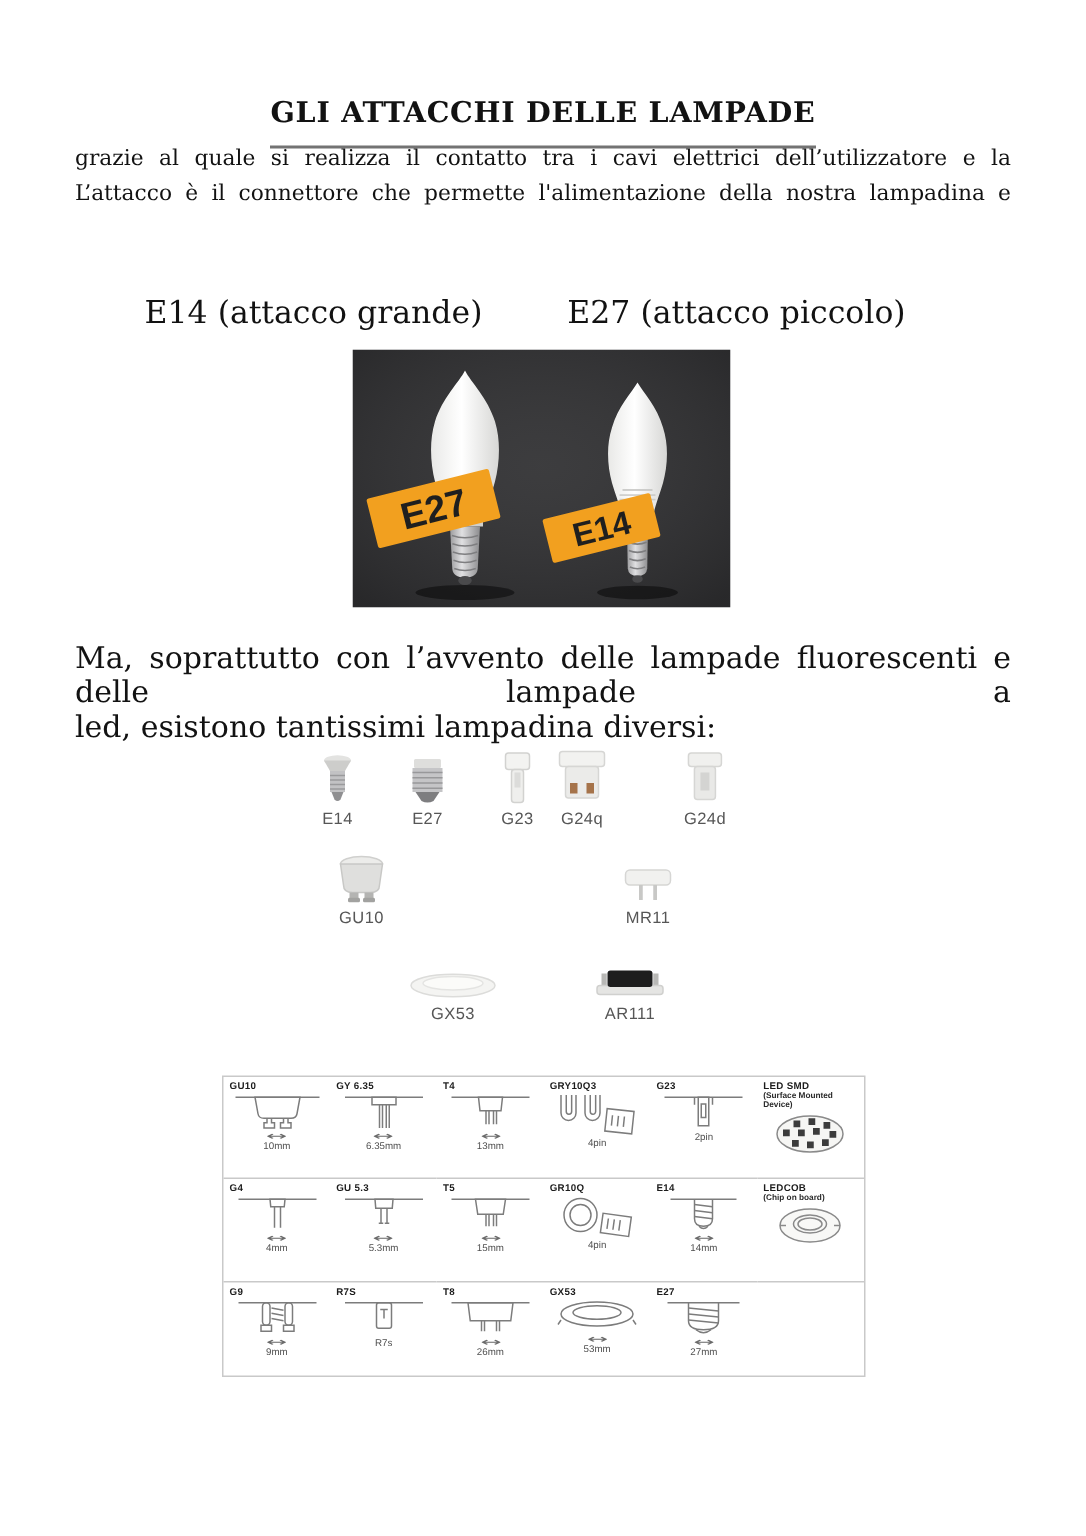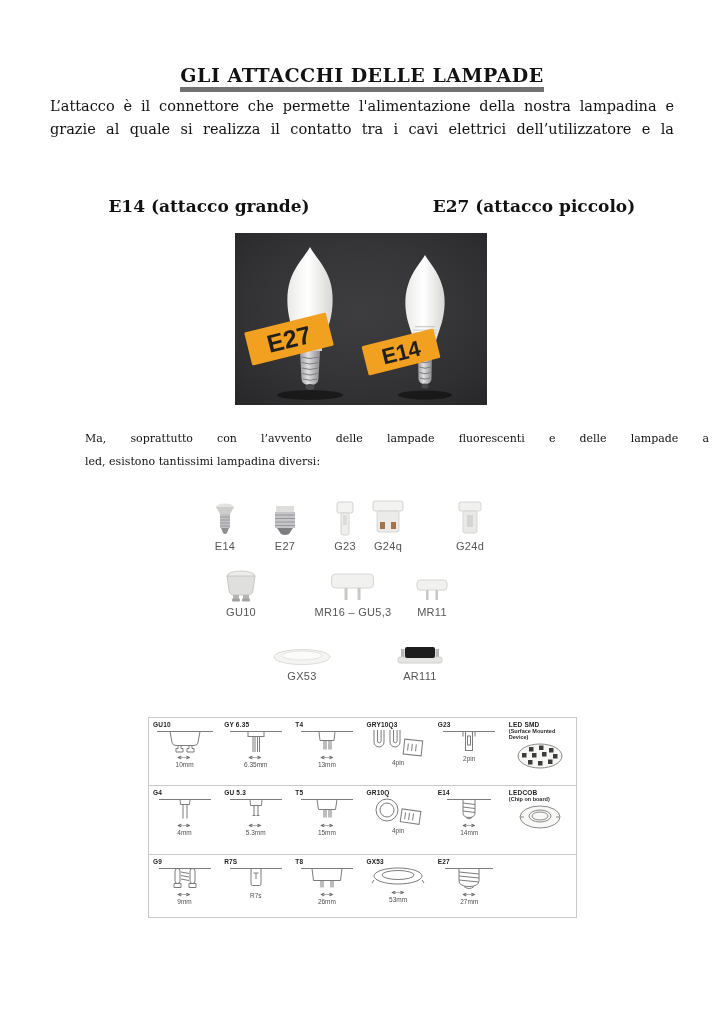--- a/index.html
+++ b/index.html
@@ -1,27 +1,27 @@
 <!DOCTYPE html>
 <html><head>
 <meta charset="utf-8">
 <style>
   html,body{margin:0;padding:0;background:#888;}
   .page{position:relative;width:724px;height:1024px;background:#ffffff;overflow:hidden;
         font-family:"DejaVu Serif", serif;color:#121212;}
   
   .title{position:absolute;top:64px;left:0;width:100%;text-align:center;
          font-size:19px;font-weight:bold;letter-spacing:.5px;}
-  .title span{border-bottom:5px solid #737373;padding-bottom:1px;}
+  .title span{border-bottom:2px solid #737373;padding-bottom:11px;}
   .intro{position:absolute;top:95px;left:50px;width:624px;font-size:14.5px;line-height:22.8px;}
   .jline{text-align:justify;text-align-last:justify;}
   .socket-labels{position:absolute;top:196px;left:0;width:100%;height:22px;
-                 font-weight:bold;font-size:17px;}
+                 font-weight:normal;font-size:21px;}
   .socket-label{position:absolute;transform:translateX(-50%);white-space:nowrap;}
-  .para2{position:absolute;top:427px;left:50px;width:624px;font-size:11px;line-height:23px;margin-left:35px;}
+  .para2{position:absolute;top:427px;left:50px;width:624px;font-size:20px;line-height:23px;}
   
   .photo{position:absolute;left:235px;top:233px;width:252px;height:172px;}
   
   .cgrid-row{position:absolute;left:0;width:724px;}
   .cgrid-item{position:absolute;bottom:0;transform:translateX(-50%);
               display:flex;flex-direction:column;align-items:center;justify-content:flex-end;}
   .cgrid-label{margin-top:4px;font-family:"Liberation Sans", sans-serif;
                font-size:11px;color:#565656;letter-spacing:.3px;white-space:nowrap;}
   
   .stable{position:absolute;left:148px;top:717px;width:427px;border:1px solid #c9c9c9;
@@ -45,27 +45,27 @@
 </head>
 <body>
 
 <div class="page">
 
   <div class="title">
     <span>GLI ATTACCHI DELLE LAMPADE</span>
   </div>
 
   <div class="intro">
+    <div class="jline">grazie al quale si realizza il contatto tra i cavi elettrici dell’utilizzatore e la</div>
     <div class="jline">L’attacco è il connettore che permette l'alimentazione della nostra lampadina e</div>
-    <div class="jline">grazie al quale si realizza il contatto tra i cavi elettrici dell’utilizzatore e la</div>
   </div>
 
   <div class="socket-labels">
     <span class="socket-label" style="left:209px">E14 (attacco grande)</span>
-    <span class="socket-label" style="left:534px">E27 (attacco piccolo)</span>
+    <span class="socket-label" style="left:491px">E27 (attacco piccolo)</span>
   </div>
 
   <div class="photo">
     <svg width="252" height="172" viewBox="0 0 252 172">
       <defs>
         <linearGradient id="bulbG" x1="0" y1="0" x2="1" y2="0">
           <stop offset="0" stop-color="#e9e9e7"></stop>
             <stop offset="0.45" stop-color="#ffffff"></stop>
           <stop offset="1" stop-color="#d7d7d5"></stop>
         </linearGradient>
@@ -186,28 +186,20 @@
       <svg width="34" height="32" viewBox="0 0 34 32">
         <ellipse cx="17" cy="6" rx="14" ry="5" fill="#ececea" stroke="#d0d0ce"></ellipse>
         <path d="M3,6 L31,6 L29,20 Q29,25 23,25 L11,25 Q5,25 5,20 Z" fill="#dfdfdd" stroke="#c8c8c6"></path>
         <rect x="9" y="25" width="6" height="4" fill="#b4b4b2"></rect>
           <rect x="19" y="25" width="6" height="4" fill="#b4b4b2"></rect>
         <rect x="8" y="28.5" width="8" height="3" rx="1" fill="#a2a2a0"></rect>
           <rect x="18" y="28.5" width="8" height="3" rx="1" fill="#a2a2a0"></rect>
       </svg>
       <div class="cgrid-label">GU10</div>
     </div>
-    <div class="cgrid-item" style="left:353px">
-      <svg width="46" height="30" viewBox="0 0 46 30">
-        <rect x="2" y="2" width="42" height="14" rx="4" fill="#f1f1ef" stroke="#d6d6d4"></rect>
-        <rect x="15" y="16" width="3" height="12" fill="#c8c8c6"></rect>
-        <rect x="28" y="16" width="3" height="12" fill="#c8c8c6"></rect>
-      </svg>
-      <div class="cgrid-label">MR16 – GU5,3</div>
-    </div>
     <div class="cgrid-item" style="left:432px">
       <svg width="34" height="24" viewBox="0 0 34 24">
         <rect x="2" y="2" width="30" height="10" rx="3" fill="#f1f1ef" stroke="#d6d6d4"></rect>
         <rect x="11" y="12" width="2.5" height="10" fill="#c8c8c6"></rect>
         <rect x="20.5" y="12" width="2.5" height="10" fill="#c8c8c6"></rect>
       </svg>
       <div class="cgrid-label">MR11</div>
     </div>
   </div>
 

